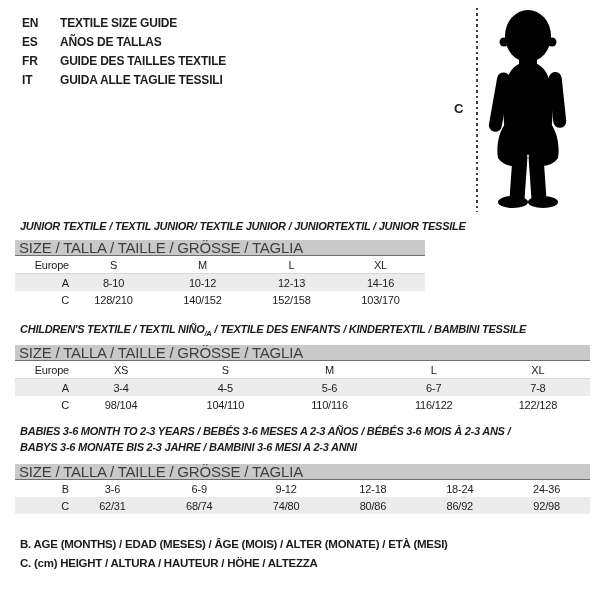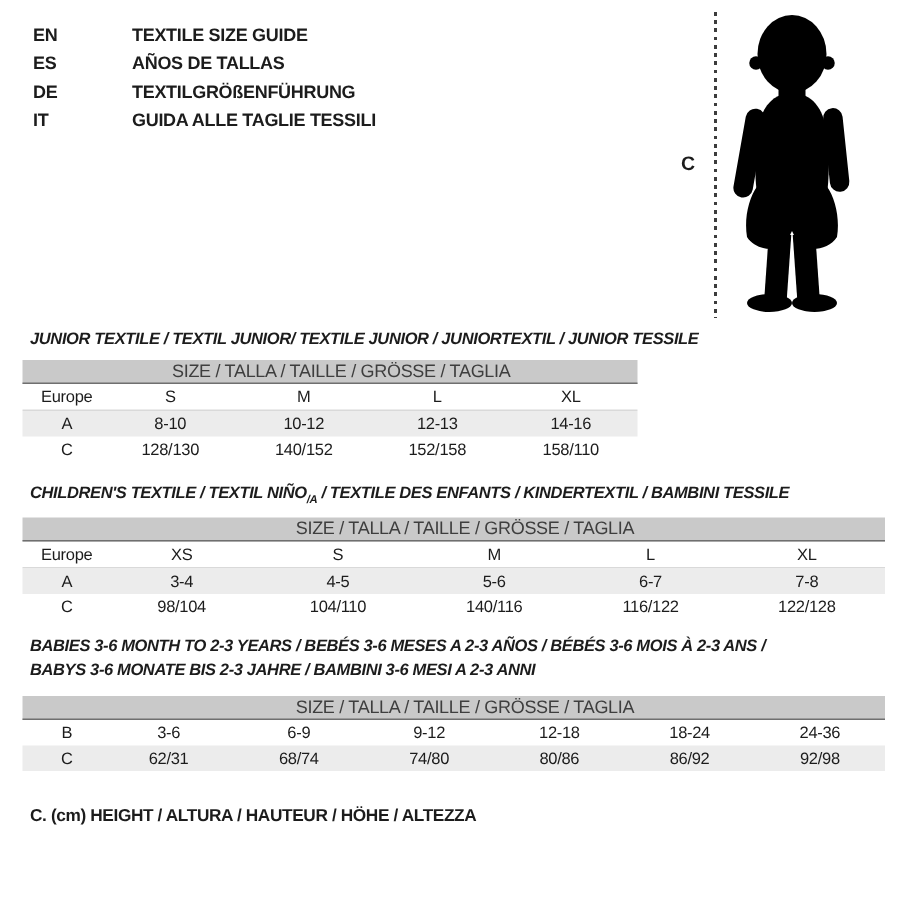--- a/index.html
+++ b/index.html
@@ -5,21 +5,21 @@
   :root{
     --band-bg:#c9c9c9; --band-border:#6f6f6f; --shaded:#ececec;
     --text:#1c1c1c; --band-text:#3e3e3e; --silhouette:#000; --dash:#3c3c3c;
   }
   html,body{margin:0;padding:0;}
   body{font-family:"Liberation Sans", sans-serif; color:var(--text);}
   #stage{position:relative;width:600px;height:600px;background:#fff;overflow:hidden;}
 
   
   #languages{position:absolute;left:22px;top:13px;}
-  .lang-row{display:flex;height:19px;align-items:center;gap:28px;}
+  .lang-row{display:flex;height:19px;align-items:center;}
   .lang-code{width:38px;font-size:12px;font-weight:bold;letter-spacing:-0.2px;}
   .lang-title{font-size:12px;font-weight:bold;letter-spacing:-0.2px;white-space:nowrap;text-align:center;}
 
   
   #dash-line{position:absolute;left:476px;top:8px;width:2px;height:204px;
     background:repeating-linear-gradient(to bottom,var(--dash) 0 2.5px,transparent 2.5px 5.5px);}
   #height-label{position:absolute;left:454px;top:101px;font-size:13px;font-weight:bold;}
   #baby-svg{position:absolute;left:483px;top:6px;}
   #baby-svg *{fill:var(--silhouette);}
 
@@ -28,24 +28,24 @@
     letter-spacing:-0.25px;line-height:15.5px;}
   .title-line{white-space:nowrap;font-style:italic;}
   .sub{font-size:7.5px;position:relative;top:2.5px;}
   .title-0{top:219px;} .title-1{top:322px;text-align:right;} .title-2{top:424px;}
 
   
   .size-table{position:absolute;left:15px;}
   .t-0{top:240px;width:410px;} .t-1{top:345px;width:575px;} .t-2{top:464px;width:575px;}
   .size-band{height:15px;line-height:15px;background:var(--band-bg);
     border-bottom:1px solid var(--band-border);
-    font-size:12px;color:var(--band-text);padding-left:15px;letter-spacing:-0.2px;text-align:center;}
+    font-size:15px;color:var(--band-text);padding-left:4px;letter-spacing:-0.2px;}
   .grid-row{display:grid;height:17px;align-items:center;font-size:11px;letter-spacing:-0.2px;}
   .grid-row .cell{text-align:center;}
-  .grid-row .lbl{text-align:center;padding-left:5px;}
+  .grid-row .lbl{text-align:right;padding-left:5px;}
   .hdr-row{border-bottom:1px solid #d9d9d9;}
   .shaded{background:var(--shaded);}
 
   
   #legend{position:absolute;left:20px;top:535px;}
   .legend-line{height:19px;line-height:19px;font-size:11.5px;font-weight:bold;
     letter-spacing:-0.25px;white-space:nowrap;}
 </style>
 </head>
 <body>
@@ -55,22 +55,22 @@
   <div id="languages">
       <div class="lang-row">
         <span class="lang-code">EN</span>
         <span class="lang-title">TEXTILE SIZE GUIDE</span>
       </div>
       <div class="lang-row">
         <span class="lang-code">ES</span>
         <span class="lang-title">AÑOS DE TALLAS</span>
       </div>
       <div class="lang-row">
-        <span class="lang-code">DE</span>
-        <span class="lang-title">TEXTILGRÖßENFÜHRUNG</span>
+        <span class="lang-code">FR</span>
+        <span class="lang-title">GUIDE DES TAILLES TEXTILE</span>
       </div>
       <div class="lang-row">
         <span class="lang-code">IT</span>
         <span class="lang-title">GUIDA ALLE TAGLIE TESSILI</span>
       </div>
     </div>
 
   <div id="dash-line"></div>
   <div id="height-label">C</div>
 
@@ -104,24 +104,24 @@
         </div>
         <div class="grid-row shaded" style="grid-template-columns: 54px repeat(4, 1fr);">
           <div class="cell lbl">A</div>
           <div class="cell">8-10</div>
           <div class="cell">10-12</div>
           <div class="cell">12-13</div>
           <div class="cell">14-16</div>
         </div>
         <div class="grid-row" style="grid-template-columns: 54px repeat(4, 1fr);">
           <div class="cell lbl">C</div>
-          <div class="cell">128/130</div>
+          <div class="cell">128/210</div>
           <div class="cell">140/152</div>
           <div class="cell">152/158</div>
-          <div class="cell">158/110</div>
+          <div class="cell">103/170</div>
         </div>
       </div>
       <div class="tbl-title title-1">
         <div class="title-line"><span>CHILDREN'S TEXTILE / TEXTIL NIÑO</span><span class="sub">/A</span><span> / TEXTILE DES ENFANTS / KINDERTEXTIL / BAMBINI TESSILE</span></div>
       </div>
       <div class="size-table t-1">
         <div class="size-band">SIZE / TALLA / TAILLE / GRÖSSE / TAGLIA</div>
         <div class="grid-row hdr-row" style="grid-template-columns: 54px repeat(5, 1fr);">
           <div class="cell lbl">Europe</div>
           <div class="cell">XS</div>
@@ -135,21 +135,21 @@
           <div class="cell">3-4</div>
           <div class="cell">4-5</div>
           <div class="cell">5-6</div>
           <div class="cell">6-7</div>
           <div class="cell">7-8</div>
         </div>
         <div class="grid-row" style="grid-template-columns: 54px repeat(5, 1fr);">
           <div class="cell lbl">C</div>
           <div class="cell">98/104</div>
           <div class="cell">104/110</div>
-          <div class="cell">140/116</div>
+          <div class="cell">110/116</div>
           <div class="cell">116/122</div>
           <div class="cell">122/128</div>
         </div>
       </div>
       <div class="tbl-title title-2">
         <div class="title-line"><span>BABIES 3-6 MONTH TO 2-3 YEARS / BEBÉS 3-6 MESES A 2-3 AÑOS / BÉBÉS 3-6 MOIS À 2-3 ANS /</span></div>
         <div class="title-line"><span>BABYS 3-6 MONATE BIS 2-3 JAHRE / BAMBINI 3-6 MESI A 2-3 ANNI</span></div>
       </div>
       <div class="size-table t-2">
         <div class="size-band">SIZE / TALLA / TAILLE / GRÖSSE / TAGLIA</div>
@@ -168,16 +168,17 @@
           <div class="cell">68/74</div>
           <div class="cell">74/80</div>
           <div class="cell">80/86</div>
           <div class="cell">86/92</div>
           <div class="cell">92/98</div>
         </div>
       </div>
     </div>
 
   <div id="legend">
+      <div class="legend-line">B. AGE (MONTHS) / EDAD (MESES) / ÂGE (MOIS) / ALTER (MONATE) / ETÀ (MESI)</div>
       <div class="legend-line">C. (cm) HEIGHT / ALTURA / HAUTEUR / HÖHE / ALTEZZA</div>
     </div>
 
 </div>
 
 </body></html>

